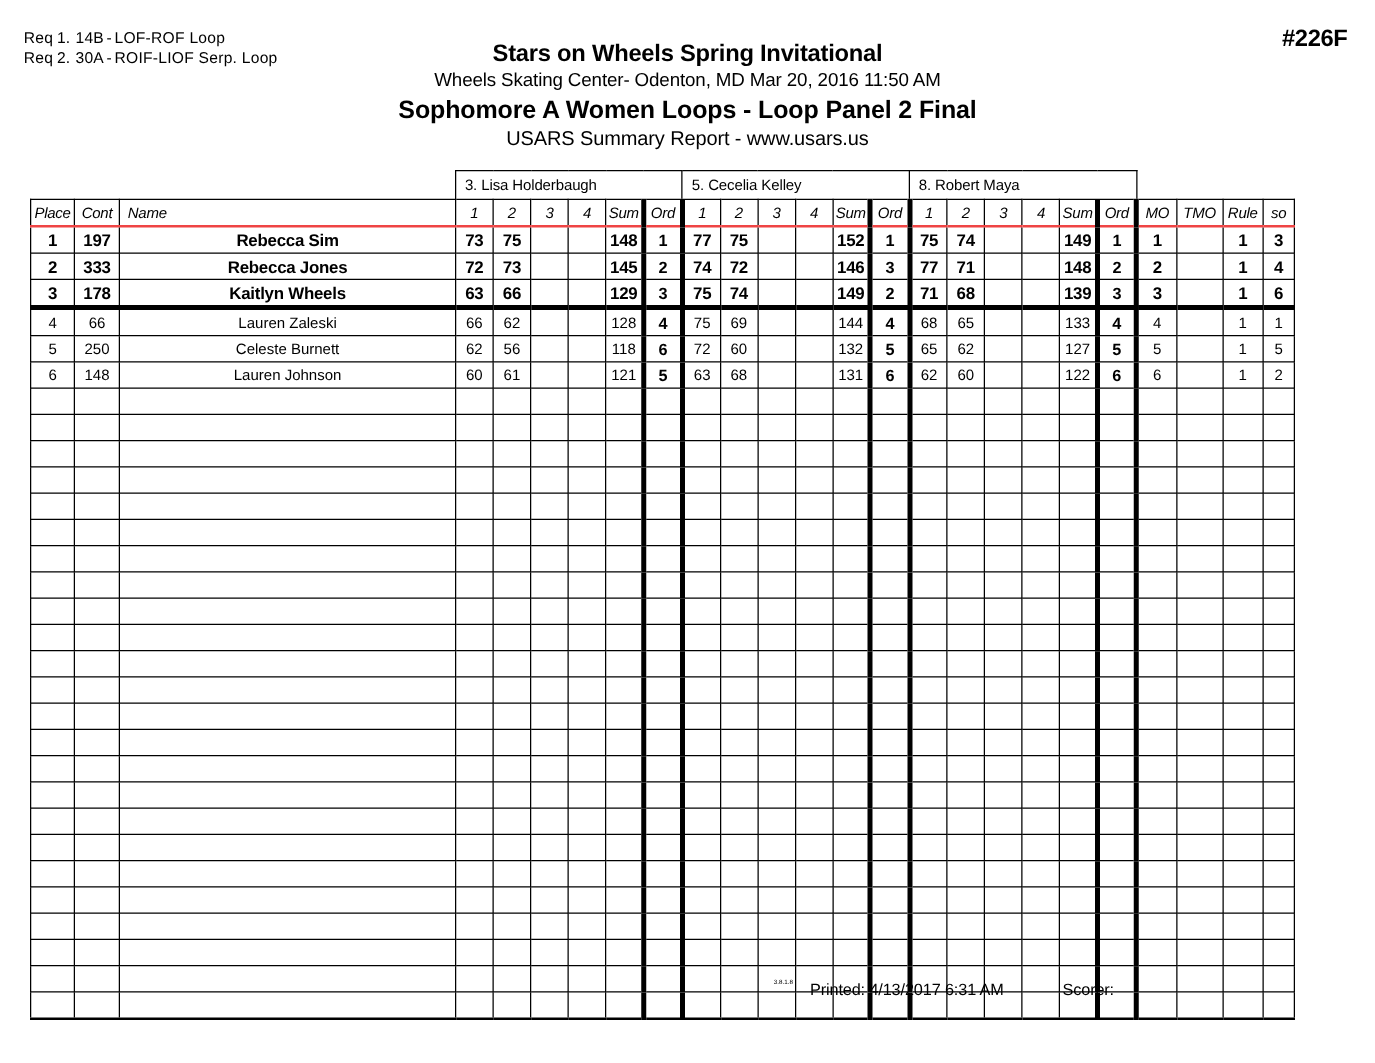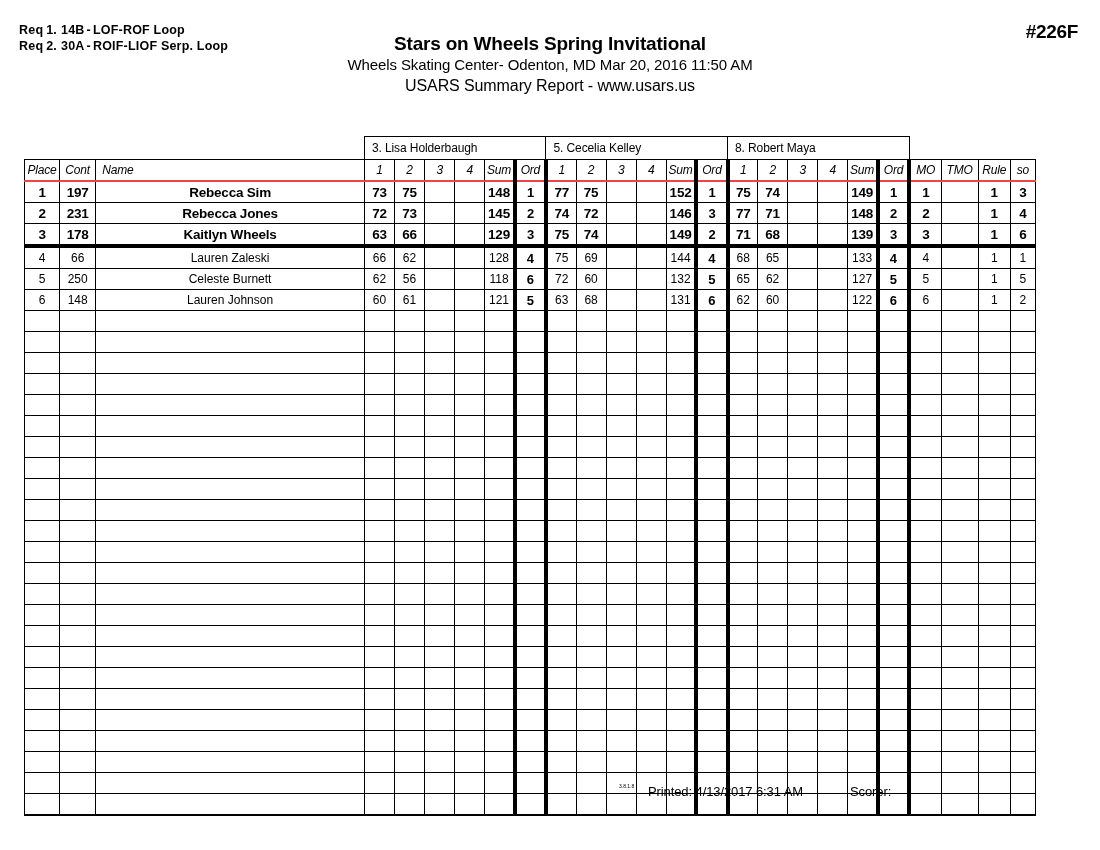--- a/index.html
+++ b/index.html
@@ -18,21 +18,20 @@
 
   
   #req-block {
     position: absolute;
     left: 19px;
     top: 22px;
     font-size: 12.5px;
     line-height: 16px;
     letter-spacing: 0.2px;
     white-space: nowrap;
-    font-weight: bold;
   }
   .req-line { display: block; }
   .req-line span { display: inline; }
   .req-label { margin-right: 3px; }
   .req-num { margin-right: 4px; }
   .req-code { margin-right: 2px; }
 
   
   #title-block {
     position: absolute;
@@ -179,20 +178,21 @@
     <span class="req-label">Req</span><span class="req-num">1.</span><span class="req-code">14B</span><span class="req-code">-</span><span>LOF-ROF Loop</span>
   </div>
   <div class="req-line">
     <span class="req-label">Req</span><span class="req-num">2.</span><span class="req-code">30A</span><span class="req-code">-</span><span>ROIF-LIOF Serp. Loop</span>
   </div>
 </div>
 
 <div id="title-block">
   <div id="event-title">Stars on Wheels Spring Invitational</div>
   <div id="venue-line">Wheels Skating Center- Odenton, MD  Mar 20, 2016  11:50 AM</div>
+  <div id="division-title">Sophomore A Women Loops - Loop Panel 2 Final</div>
   <div id="report-line">USARS Summary Report - www.usars.us</div>
 </div>
 
 <div id="event-number">#226F</div>
 
 <div id="results-table-wrap">
   <table class="sheet">
     <colgroup>
       <col style="width:35px">
       <col style="width:36px">
@@ -289,21 +289,21 @@
           <td></td>
           <td>149</td>
           <td class="thickL thickR ord">1</td>
           <td>1</td>
           <td></td>
           <td>1</td>
           <td>3</td>
         </tr>
         <tr class="data medal">
           <td class="l-place">2</td>
-          <td class="l-cont">231</td>
+          <td class="l-cont">333</td>
           <td class="l-name">Rebecca Jones</td>
           <td>72</td>
           <td>73</td>
           <td></td>
           <td></td>
           <td>145</td>
           <td class="thickL thickR ord">2</td>
           <td>74</td>
           <td>72</td>
           <td></td>

